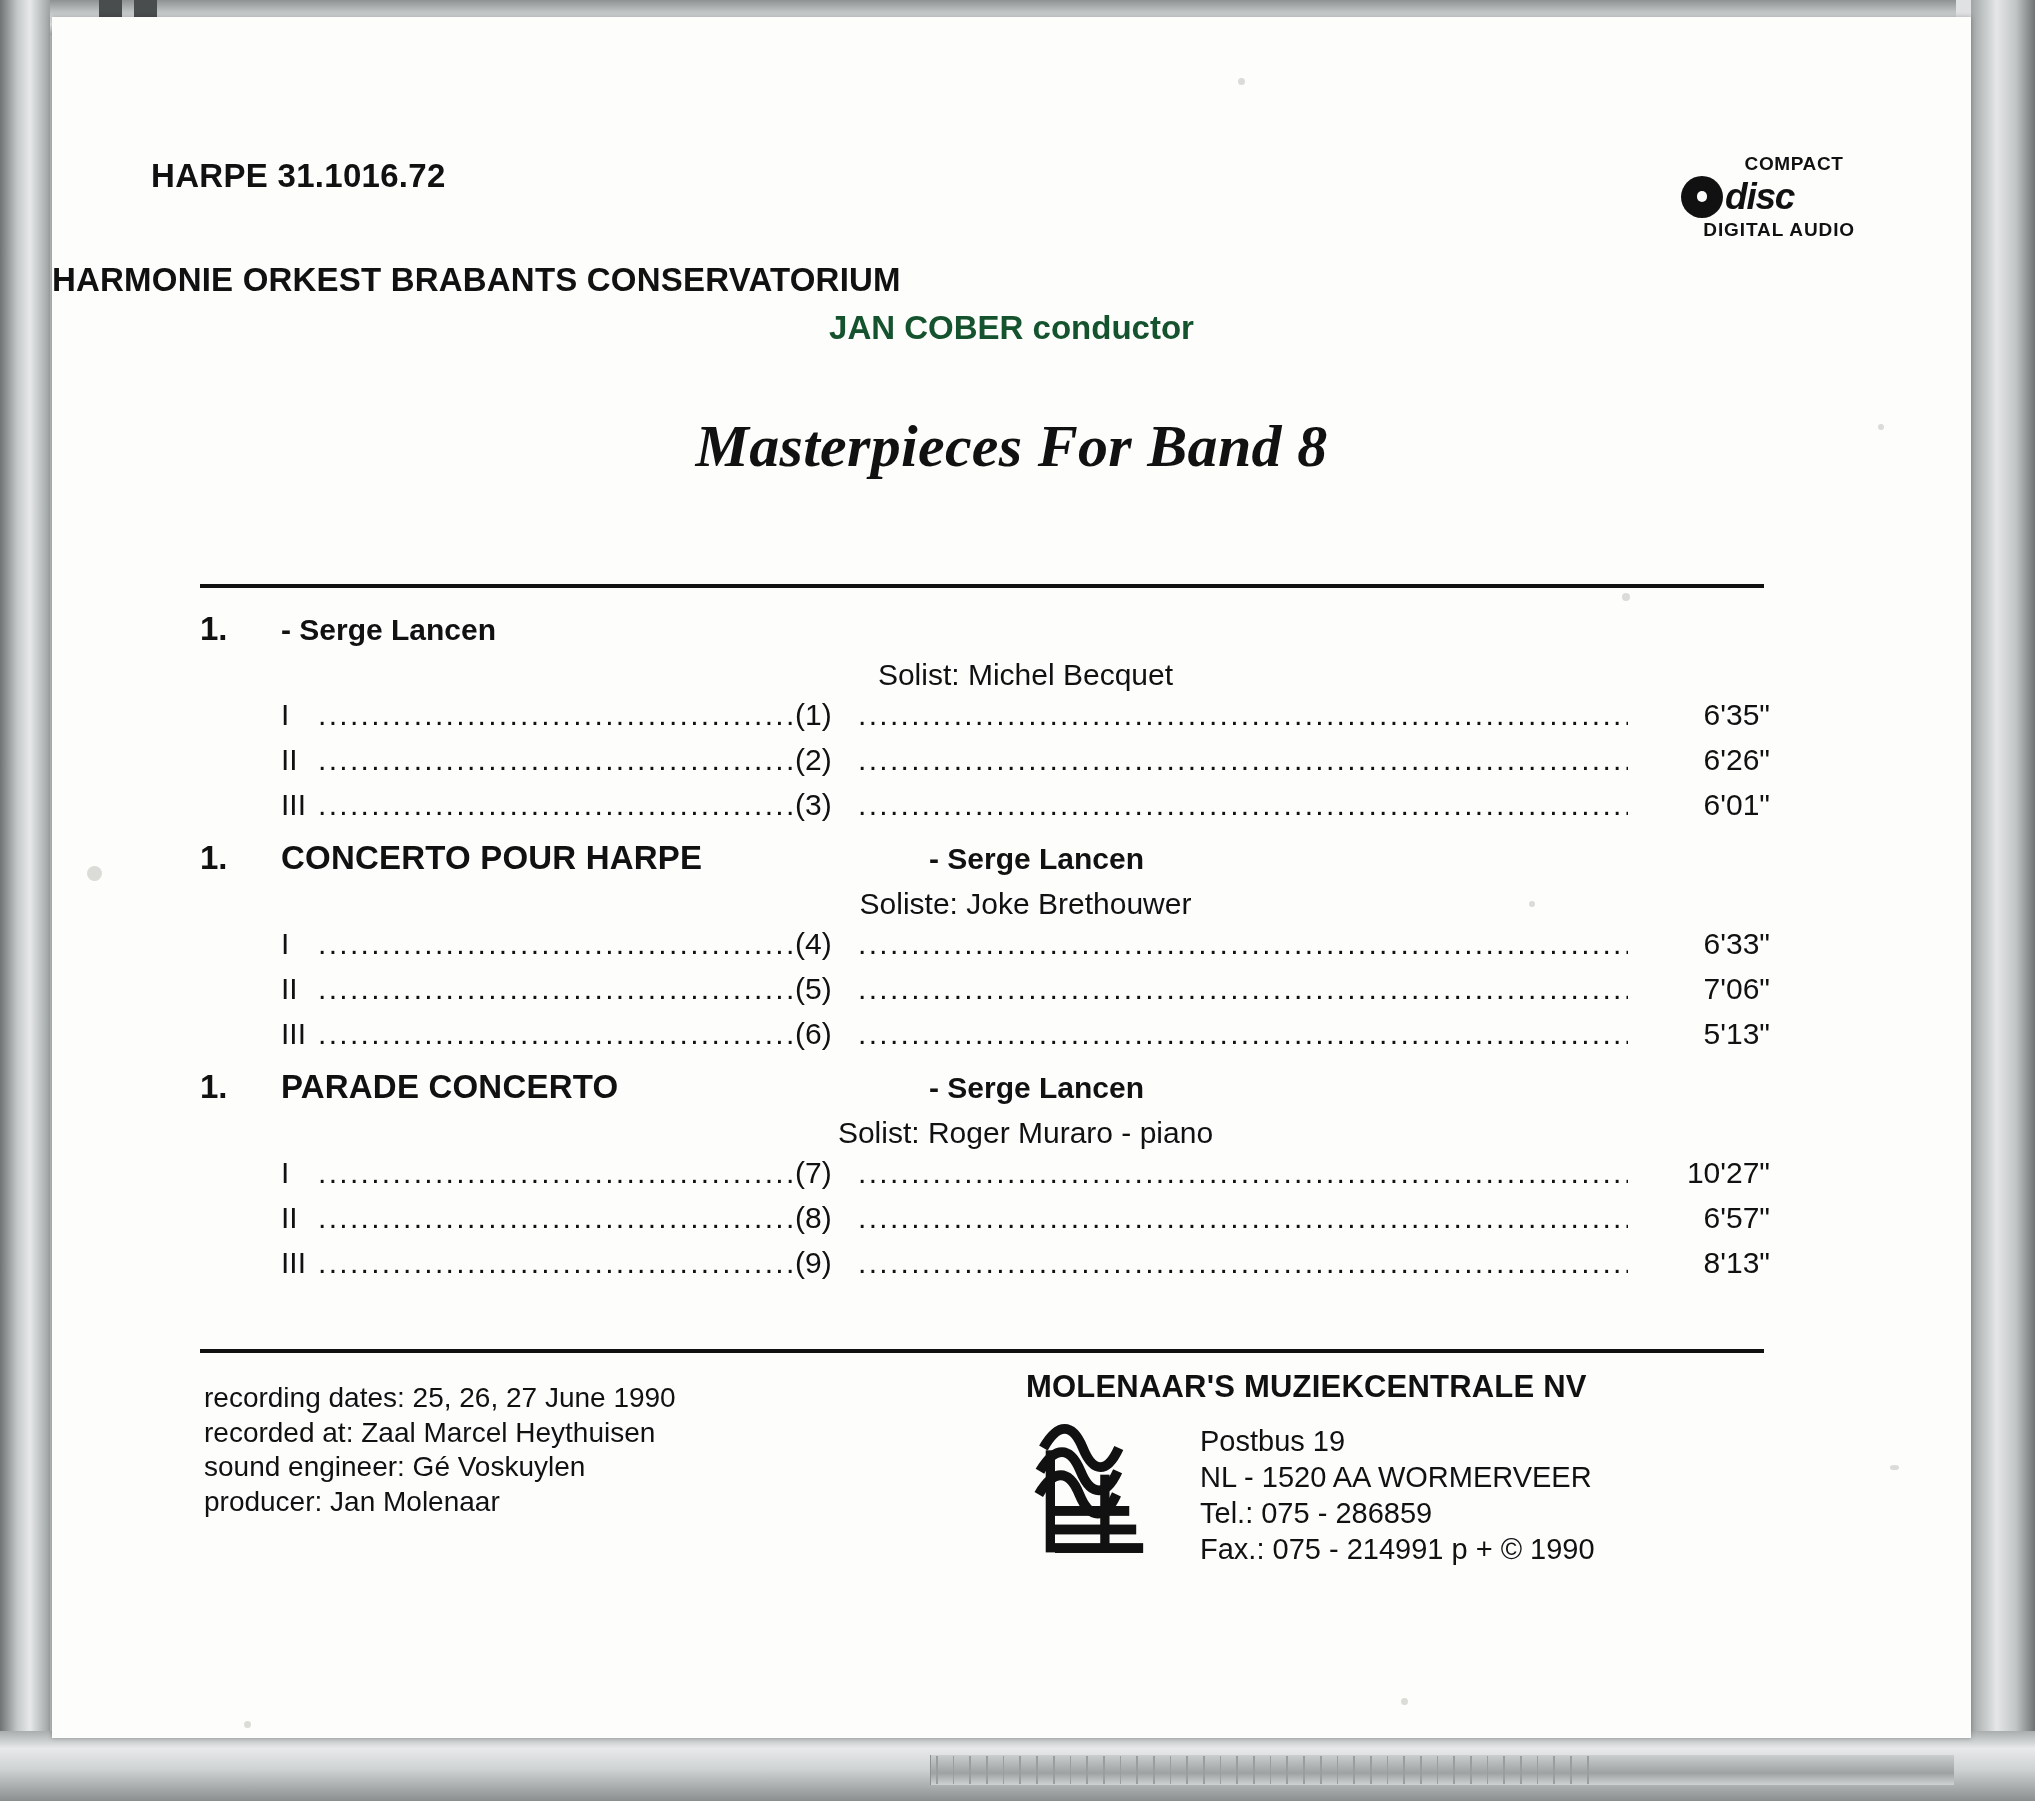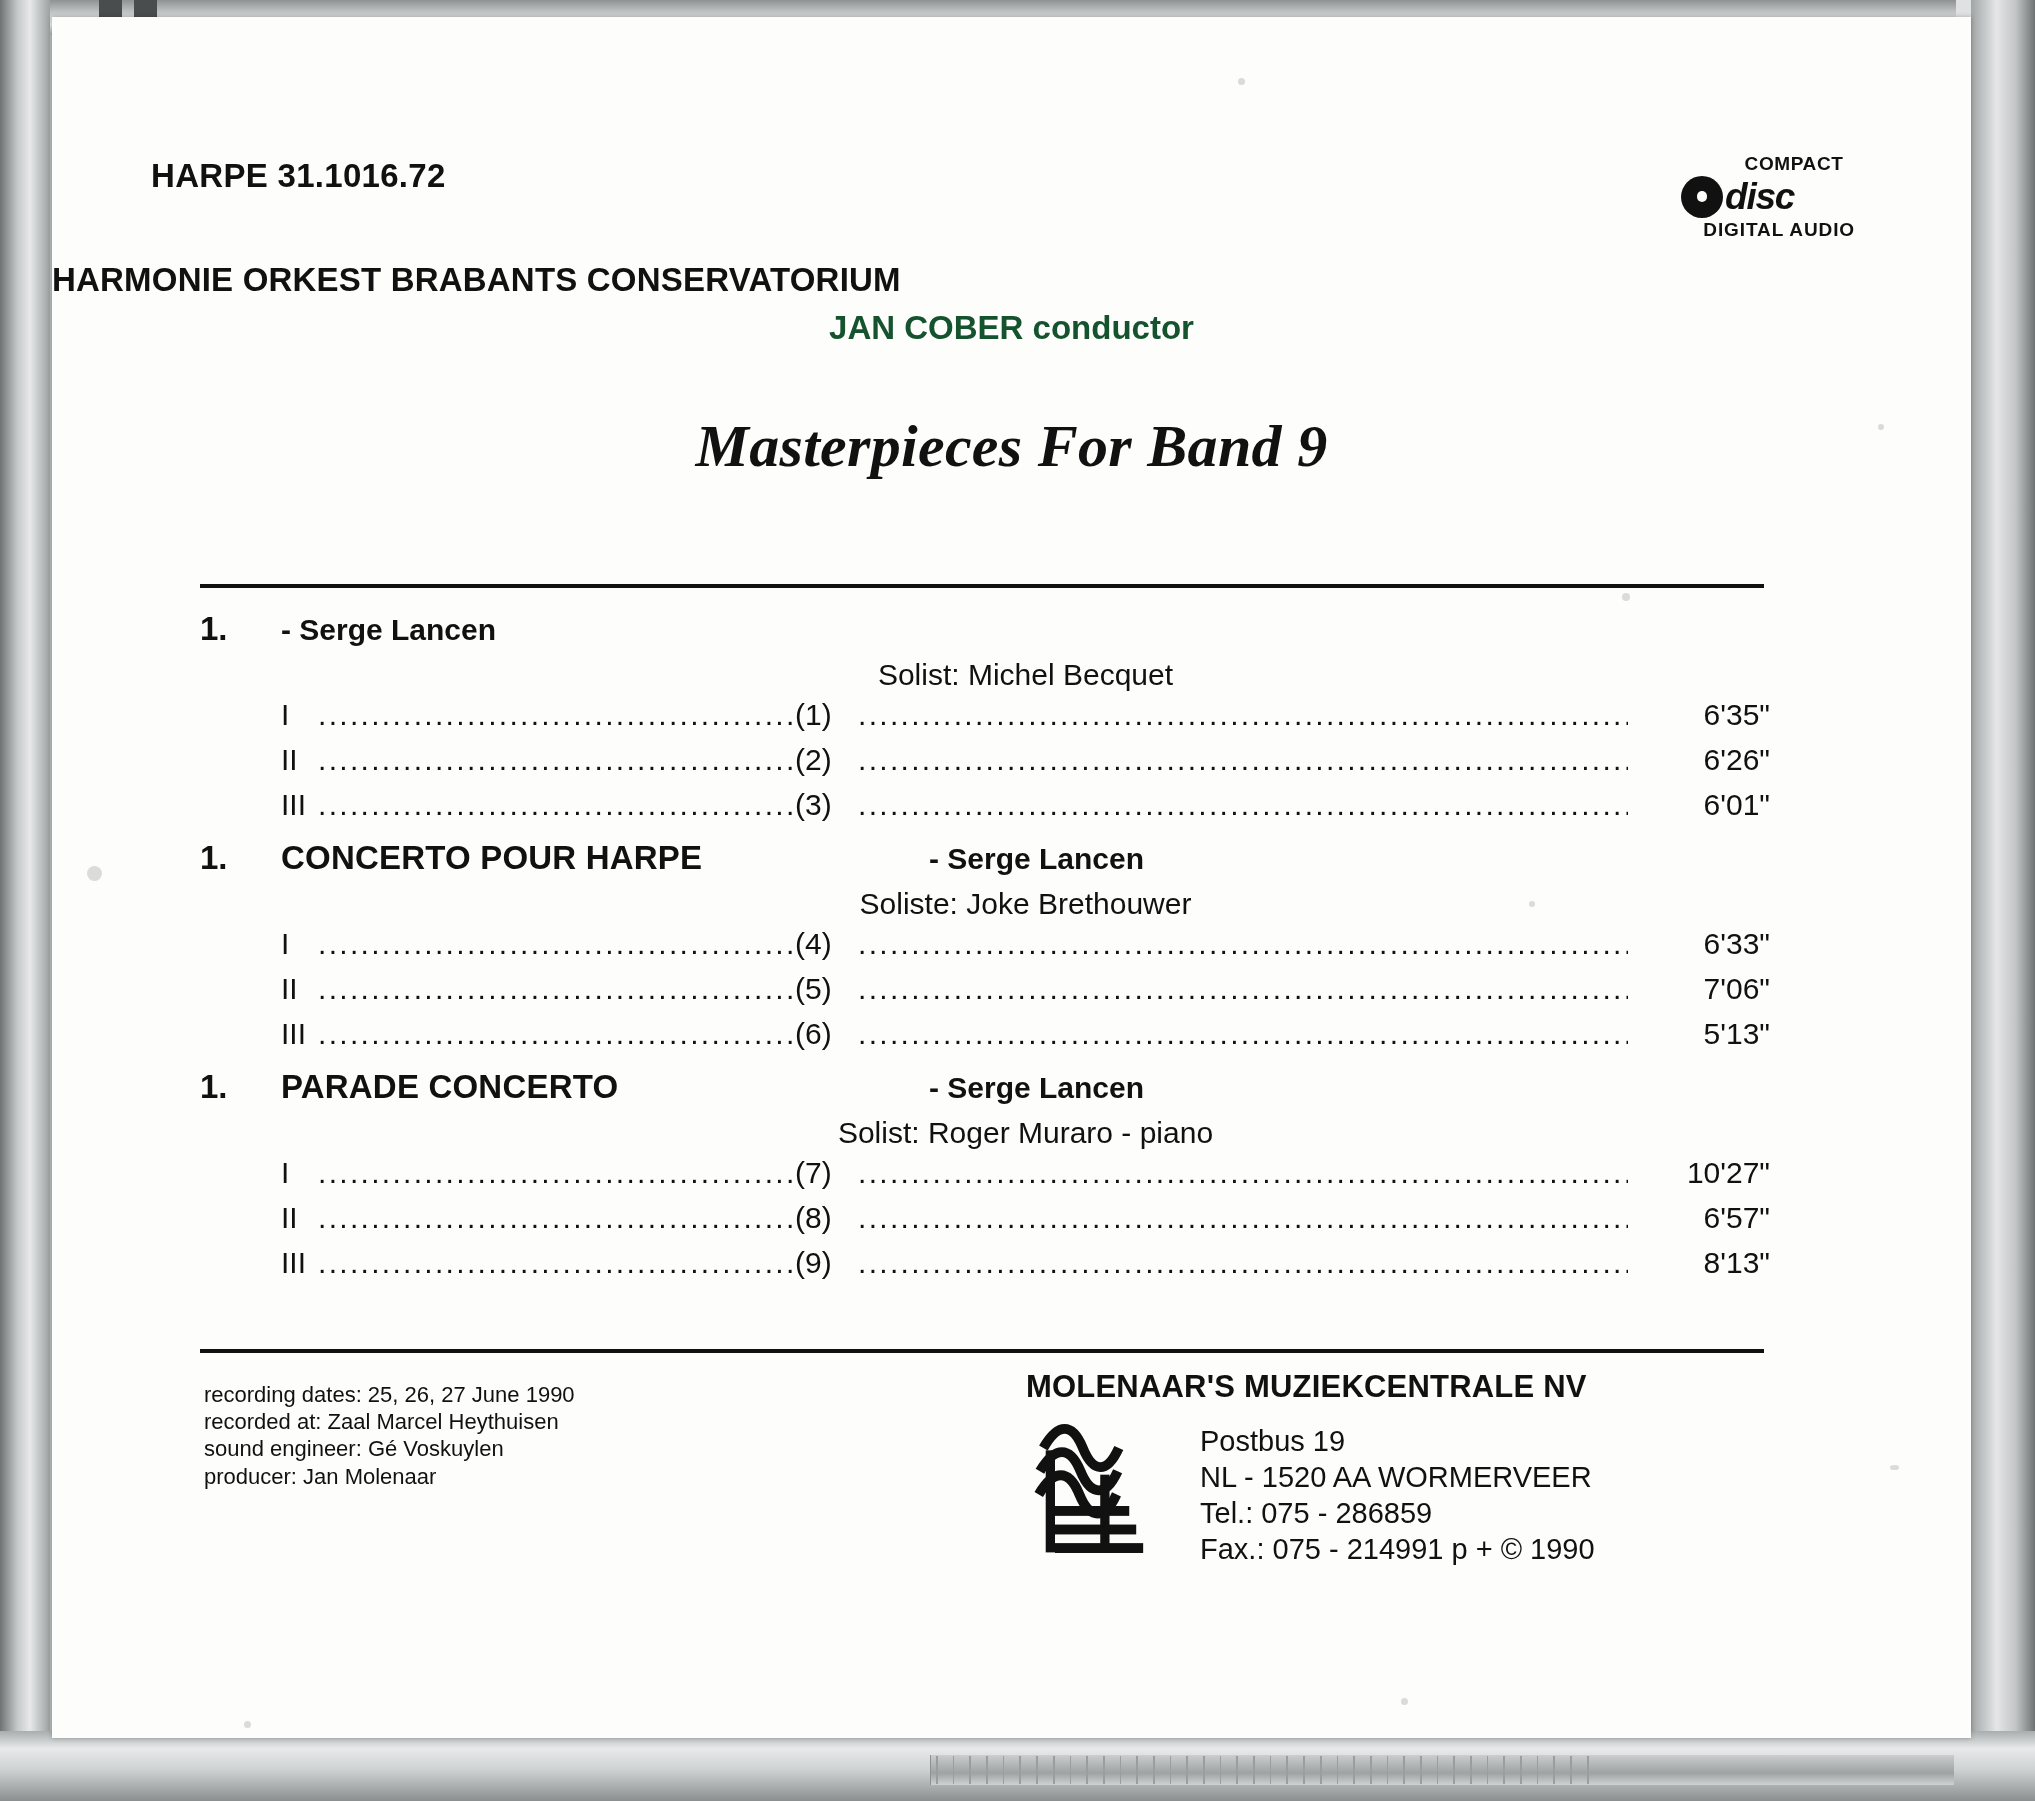--- a/index.html
+++ b/index.html
@@ -276,21 +276,21 @@
     flex: none;
     width: 134px;
     text-align: right;
     padding-left: 8.1px;
   }
 
   .credits {
     position: absolute;
     left: 152px;
     top: 1364px;
-    font-size: 22px;
+    font-size: 28px;
     line-height: 1.23;
     color: #111;
   }
 
   .label-block {
     position: absolute;
     left: 954px;
     top: 1352px;
     color: #111;
     margin-left: 20px;
@@ -389,21 +389,21 @@
       <div class="top">COMPACT</div>
       <div class="mid">
         <span class="cd-disc"></span>
         <span class="cd-word">disc</span>
       </div>
       <div class="bottom">DIGITAL AUDIO</div>
     </div>
 
     <div class="orchestra">HARMONIE ORKEST BRABANTS CONSERVATORIUM</div>
     <div class="conductor">JAN COBER conductor</div>
-    <div class="album-title">Masterpieces For Band 9</div>
+    <div class="album-title">Masterpieces For Band 8</div>
 
     <div class="rule top"></div>
 
     <div class="tracks">
 
       <div class="work">
         <div class="work-head">
           <span class="work-num">1.</span>
           <span class="work-composer">- Serge Lancen</span>
         </div>

